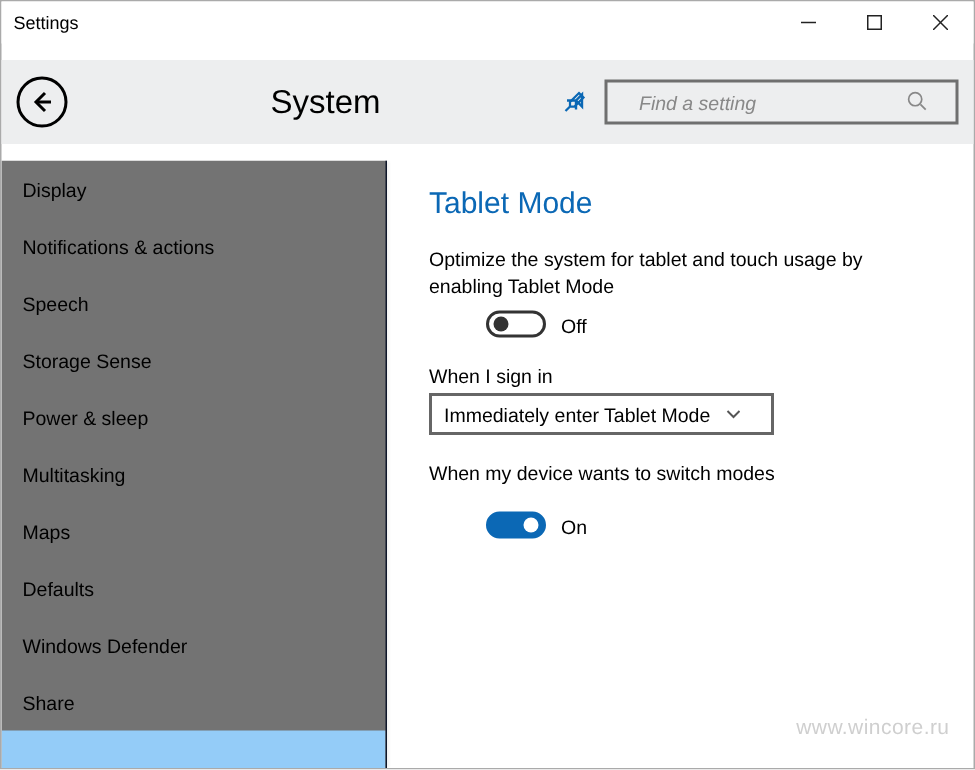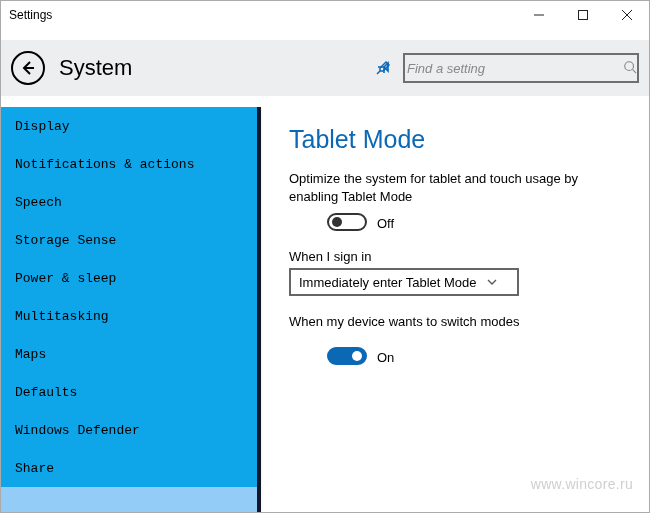--- a/index.html
+++ b/index.html
@@ -60,36 +60,37 @@
     display: flex;
     align-items: center;
     justify-content: center;
     margin-right: 14px;
   }
   .back-btn svg { width: 16px; height: 16px; }
   .system-label {
     font-size: 22px;
     font-weight: 400;
     flex: 1;
+    text-align: center;
   }
   .pin-icon {
     margin-right: 12px;
     color: #0b68b5;
     display: flex;
     align-items: center;
   }
   .pin-icon svg { width: 16px; height: 16px; }
   .search-box {
     width: 236px;
     height: 30px;
     border: 2px solid #6f6f6f;
     box-sizing: border-box;
     display: flex;
     align-items: center;
-    padding: 0 0;
+    padding: 0 19px;
     background: #edeeef;
     color: #777;
     font-size: 13px;
   }
   .search-box input {
     flex: 1;
     border: none;
     outline: none;
     background: transparent;
     font-size: 13px;
@@ -98,25 +99,24 @@
   }
   .search-box input::placeholder { color: #888; font-style: italic; font-family: inherit;}
   .search-box .sicon { color: #888; }
   .body {
     flex: 1;
     display: flex;
     overflow: hidden;
   }
   .sidebar {
     width: 256px;
-    border-right: 4px solid #0f172a;
+    border-right: 1px solid #0f172a;
     box-shadow: 1px 0 2px rgba(0,0,0,0.06);
     overflow: hidden;
-    background: #0ea5e9;
-    font-family: Liberation Mono, monospace;
+    background: #737373;
   }
   .sidebar-item {
     height: 38px;
     padding-left: 14px;
     display: flex;
     align-items: center;
     font-size: 13px;
     color: #000;
     cursor: default;
   }
@@ -125,21 +125,21 @@
   }
   .content {
     flex: 1;
     padding: 18px 22px 10px 28px;
     overflow: hidden;
     position: relative;
   }
   .content h1 {
     color: #0b68b5;
     font-weight: 400;
-    font-size: 25px;
+    font-size: 20px;
     margin: 0 0 16px 0;
   }
   .desc {
     font-size: 13px;
     margin-bottom: 8px;
     line-height: 1.35;
   }
   .setting-block { margin-bottom: 18px; }
   .block-label { font-size: 13px; margin-bottom: 4px; }
   .toggle {

